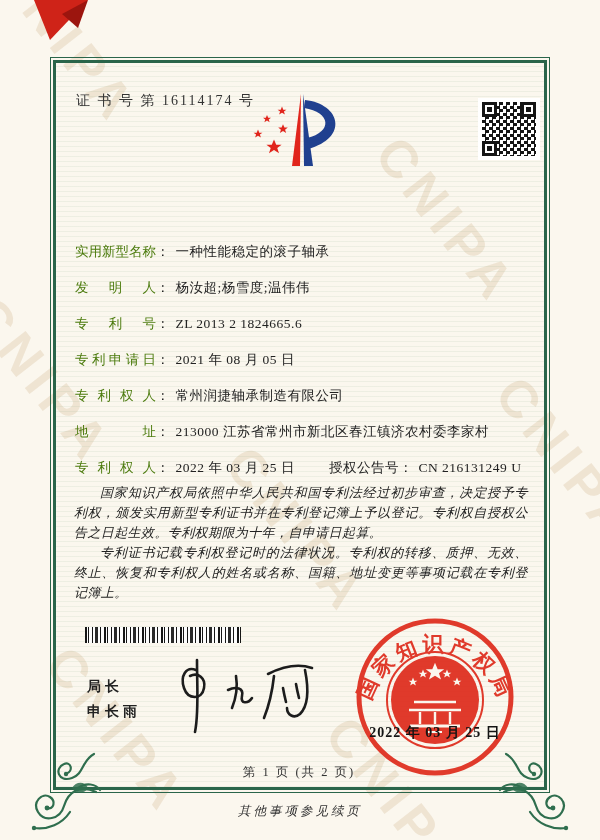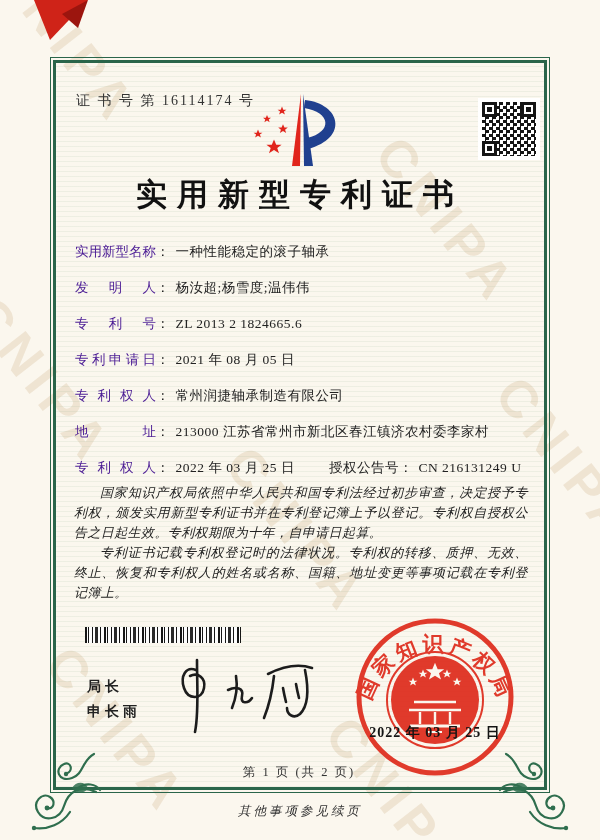--- a/index.html
+++ b/index.html
@@ -21,21 +21,21 @@
   .qr-inner{position:relative;width:54px;height:54px;margin:2px;
       background-image:conic-gradient(#151515 25%,#fff 0 50%,#151515 0 75%,#fff 0);
       background-size:7px 7px;}
   .finder{position:absolute;width:9px;height:9px;border:3px solid #151515;background:#fff;}
   .finder::after{content:"";position:absolute;left:2px;top:2px;width:5px;height:5px;background:#151515;}
   .f-tl{left:0;top:0;} .f-tr{right:0;top:0;} .f-bl{left:0;bottom:0;}
   .title{position:absolute;left:0;top:174px;width:600px;text-align:center;
          font-size:31px;font-weight:700;letter-spacing:10px;color:#111;}
   .fields{position:absolute;left:75px;top:243px;width:460px;}
   .frow{height:36px;font-size:13.5px;white-space:nowrap;}
-  .flabel{display:inline-block;width:81px;text-align:justify;text-align-last:justify;color:#4c1d95;font-family:Liberation Serif, serif;}
+  .flabel{display:inline-block;width:81px;text-align:justify;text-align-last:justify;color:#4d7c0f;font-family:Liberation Serif, serif;}
   .fcolon{margin-right:6px;}
   .fvalue{letter-spacing:0.5px;color:#222;}
   .pair2{margin-left:34px;}
   .paras{position:absolute;left:74px;top:483px;width:454px;font-size:13px;line-height:20px;
          font-style:italic;text-align:justify;letter-spacing:0.4px;color:#222;}
   .paras p{margin:0;text-indent:2em;}
   .barcode{position:absolute;left:85px;top:627px;width:156px;height:16px;
       background:repeating-linear-gradient(90deg,
         #161616 0 2px,#fdfdfd 2px 3px,#161616 3px 4px,#fdfdfd 4px 7px,
         #161616 7px 8px,#fdfdfd 8px 10px,#2a2a2a 10px 13px,#fdfdfd 13px 15px,
@@ -123,21 +123,20 @@
   </svg>
 
   <div class="qr">
     <div class="qr-inner">
       <div class="finder f-tl"></div>
       <div class="finder f-tr"></div>
       <div class="finder f-bl"></div>
     </div>
   </div>
 
-  <div class="title">实用新型专利证书</div>
 
   <div class="fields">
     <div class="frow">
       <span class="flabel">实用新型名称</span><span class="fcolon">：</span><span class="fvalue">一种性能稳定的滚子轴承</span>
     </div>
     <div class="frow">
       <span class="flabel">发明人</span><span class="fcolon">：</span><span class="fvalue">杨汝超;杨雪度;温伟伟</span>
     </div>
     <div class="frow">
       <span class="flabel">专利号</span><span class="fcolon">：</span><span class="fvalue">ZL 2013 2 1824665.6</span>

